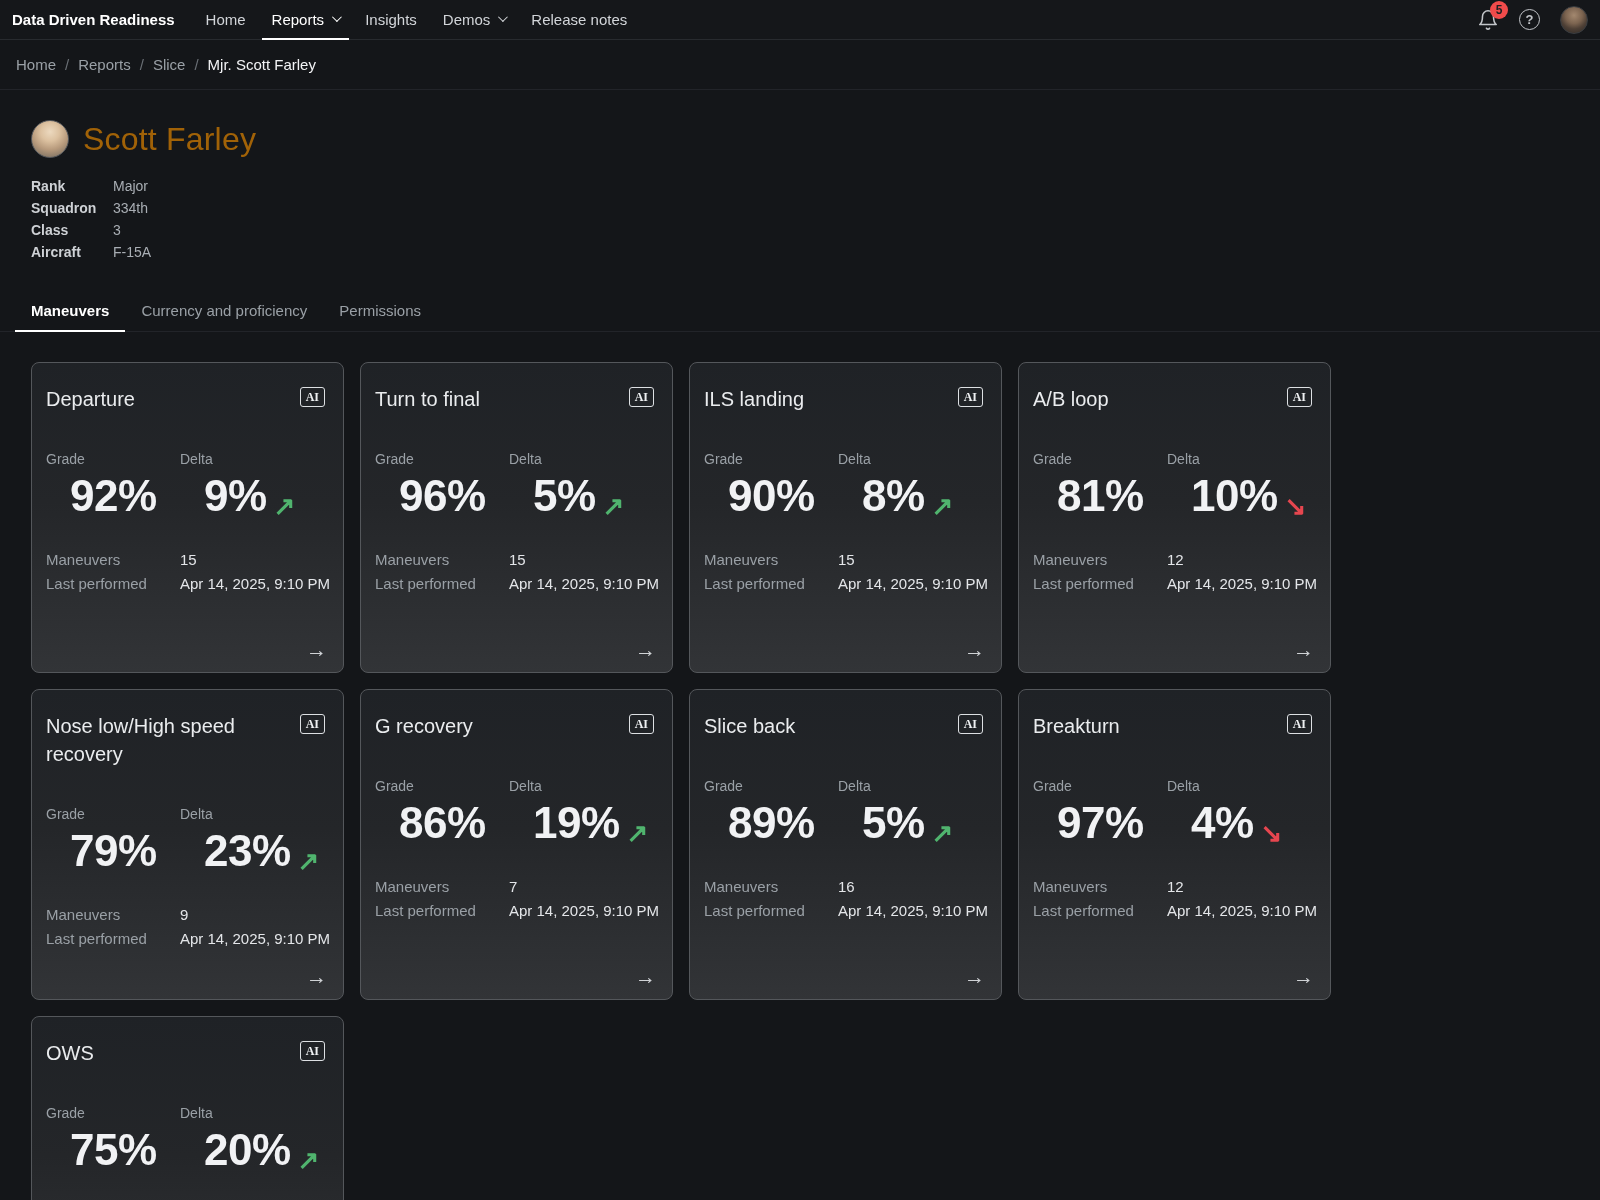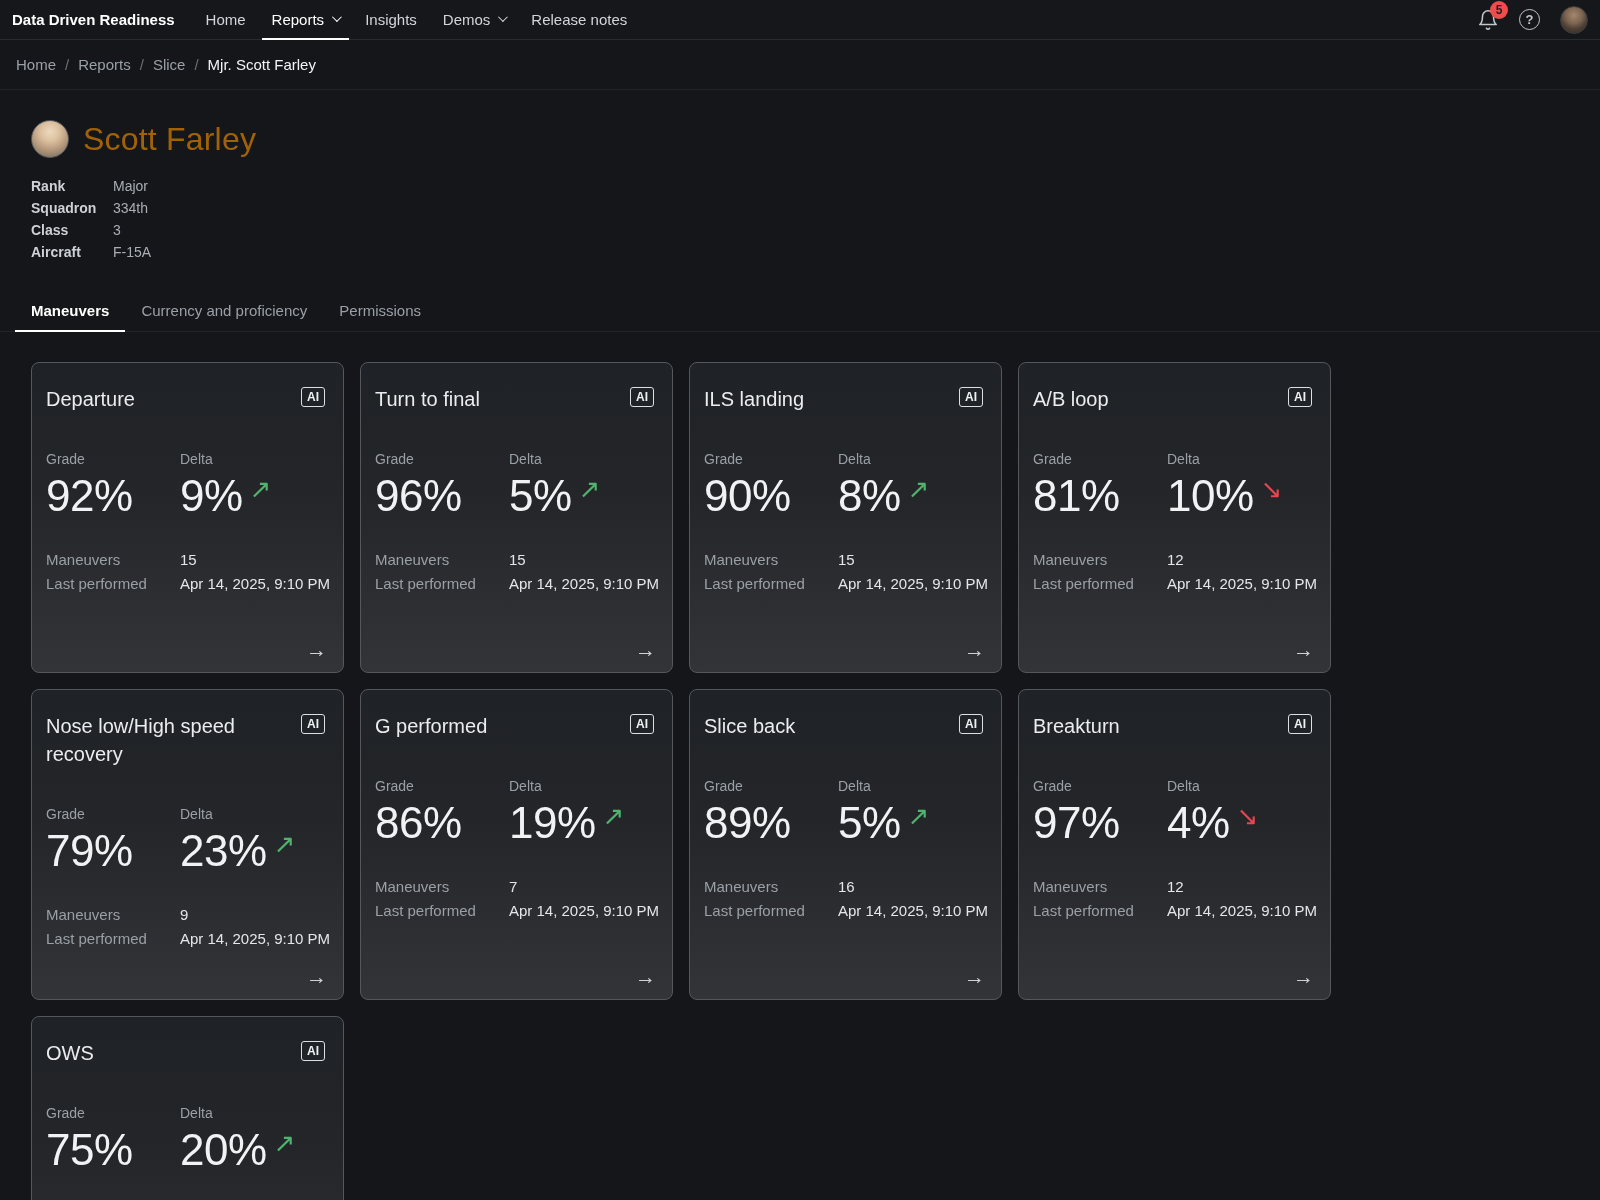--- a/index.html
+++ b/index.html
@@ -137,31 +137,32 @@
     padding: 22px 18px 0 14px;
     cursor: pointer;
   }
   .card-head { display: flex; justify-content: space-between; align-items: flex-start; }
   .card-title { font-size: 20px; font-weight: 400; color: #eaecee; line-height: 1.4; max-width: 232px; }
   .ai-badge {
     border: 1.5px solid #dde0e3; border-radius: 3px;
     color: #eef0f2; font-size: 12px; font-weight: 700;
     padding: 3px 5px; line-height: 1; margin-top: 2px;
     flex: 0 0 auto;
+    font-family: Liberation Serif, serif;
   }
   .metrics {
     display: grid;
     grid-template-columns: 134px auto;
     margin-top: 38px;
   }
   .metric-label { font-size: 14px; color: #9aa0a6; margin-bottom: 7px; }
   .metric-value {
-    font-size: 44px; font-weight: 400; color: #f1f2f4;
+    font-size: 44px; font-weight: 700; color: #f1f2f4;
     letter-spacing: -0.5px; line-height: 1.02;
-    display: flex; align-items: flex-start; gap: 7px;
+    display: flex; align-items: flex-end; gap: 7px; margin-left: 24px;
   }
   .delta-arrow { font-size: 26px; line-height: 1; margin-top: 2px; }
   .stats {
     display: grid;
     grid-template-columns: 134px auto;
     row-gap: 7px;
     margin-top: 32px;
     font-size: 15px;
   }
   .stat-label { color: #9aa0a6; }
@@ -390,21 +391,21 @@
     <div class="stats">
       <div class="stat-label m-label">Maneuvers</div>
       <div class="stat-value m-value">9</div>
       <div class="stat-label lp-label">Last performed</div>
       <div class="stat-value lp-value">Apr 14, 2025, 9:10 PM</div>
     </div>
     <div class="card-arrow">→</div>
   </section>
       <section class="card">
     <div class="card-head">
-      <div class="card-title">G performed</div>
+      <div class="card-title">G recovery</div>
       <div class="ai-badge">AI</div>
     </div>
     <div class="metrics">
       <div>
         <div class="metric-label grade-label">Grade</div>
         <div class="metric-value">
           <span class="grade-value">86%</span>
         </div>
       </div>
       <div>

